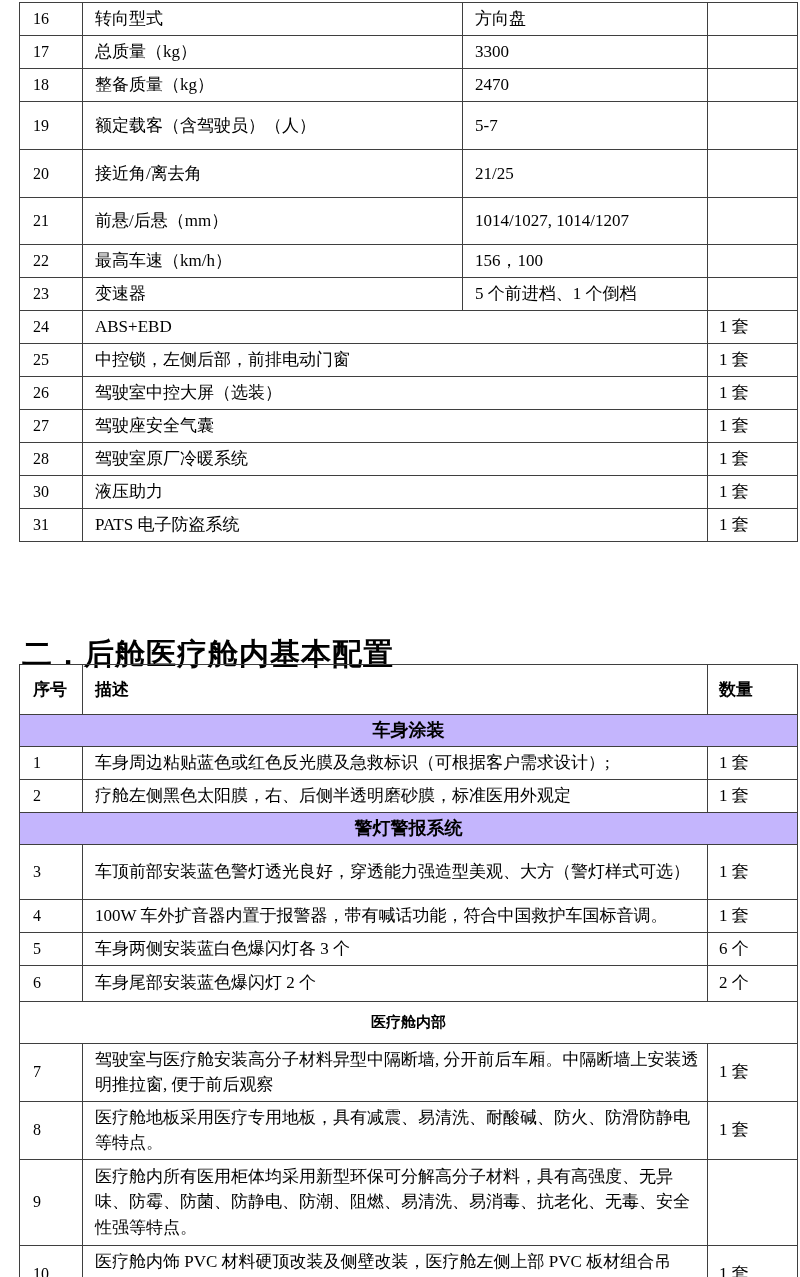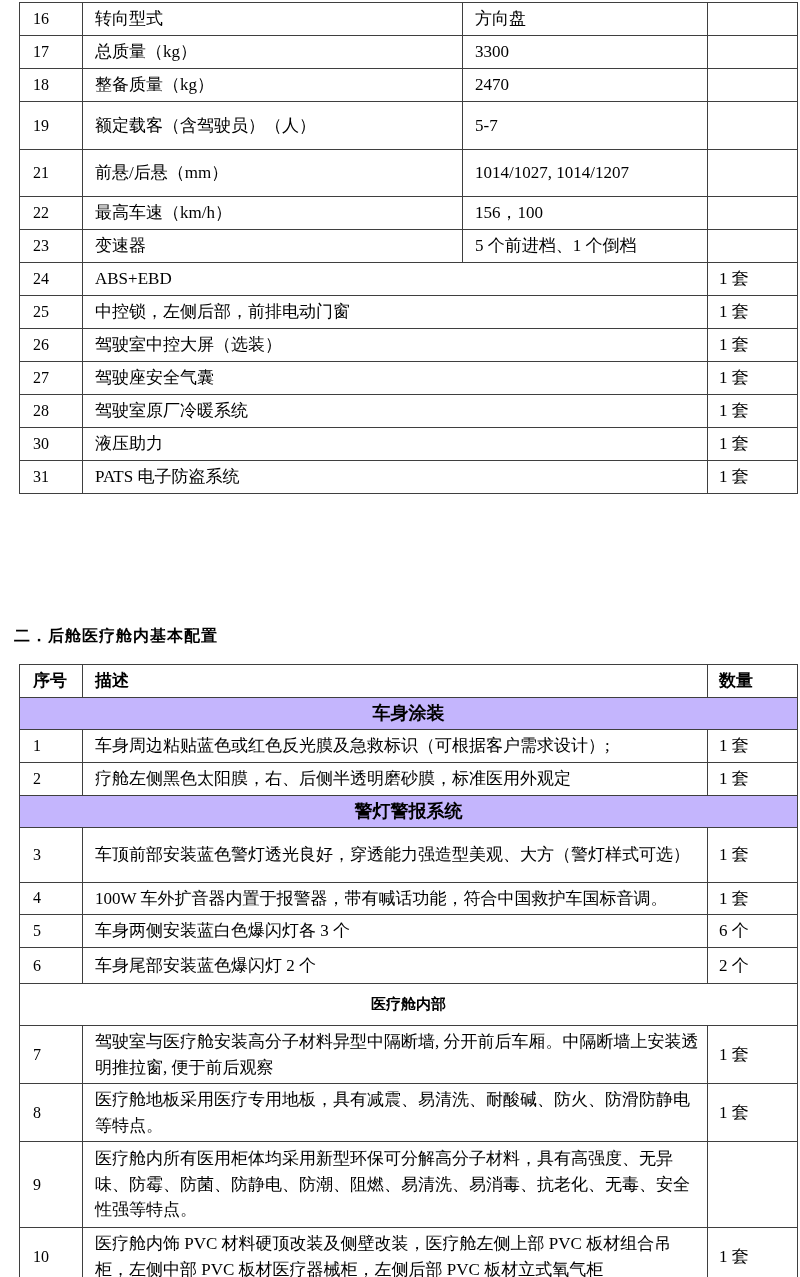--- a/index.html
+++ b/index.html
@@ -37,24 +37,24 @@
     font-family: "Liberation Sans", "DejaVu Sans", sans-serif;
     font-size: 18px;
     background: #c4b5fd;
     padding: 2px 0;
   }
   tr.section.plain td { background: #ffffff; font-size: 15px; }
 
   .sec-title {
     position: absolute;
     left: 6px; top: 618px;
-    margin: 8px;
+    margin: 16px;
     font-family: "Liberation Sans", "DejaVu Sans", sans-serif;
     font-weight: 700;
-    font-size: 16px;
+    font-size: 30px;
     letter-spacing: 1px;
     color: #000;
   }
 </style>
 </head>
 <body>
 
 <div class="doc">
 
   <table class="t1">
@@ -82,20 +82,26 @@
         <td class="desc">整备质量（kg）</td>
         <td class="val">2470</td>
         <td class="qty"></td>
       </tr>
       <tr style="height:48px">
         <td class="no">19</td>
         <td class="desc">额定载客（含驾驶员）（人）</td>
         <td class="val">5-7</td>
         <td class="qty"></td>
       </tr>
+      <tr style="height:48px">
+        <td class="no">20</td>
+        <td class="desc">接近角/离去角</td>
+        <td class="val">21/25</td>
+        <td class="qty"></td>
+      </tr>
       <tr style="height:47px">
         <td class="no">21</td>
         <td class="desc">前悬/后悬（mm）</td>
         <td class="val">1014/1027, 1014/1207</td>
         <td class="qty"></td>
       </tr>
       <tr style="height:33px">
         <td class="no">22</td>
         <td class="desc">最高车速（km/h）</td>
         <td class="val">156，100</td>
@@ -147,21 +153,21 @@
 
   <h2 class="sec-title">二．后舱医疗舱内基本配置</h2>
 
   <table class="t2">
     <colgroup>
         <col style="width:63px">
         <col style="width:625px">
         <col style="width:90px">
       </colgroup>
     <tbody>
-      <tr class="hdr" style="height:32px">
+      <tr class="hdr" style="height:50px">
         <td class="no">序号</td>
         <td class="desc">描述</td>
         <td class="qty">数量</td>
       </tr>
       <tr class="section" style="height:32px">
         <td colspan="3">车身涂装</td>
       </tr>
       <tr style="height:33px">
         <td class="no">1</td>
         <td class="desc">车身周边粘贴蓝色或红色反光膜及急救标识（可根据客户需求设计）;</td>

